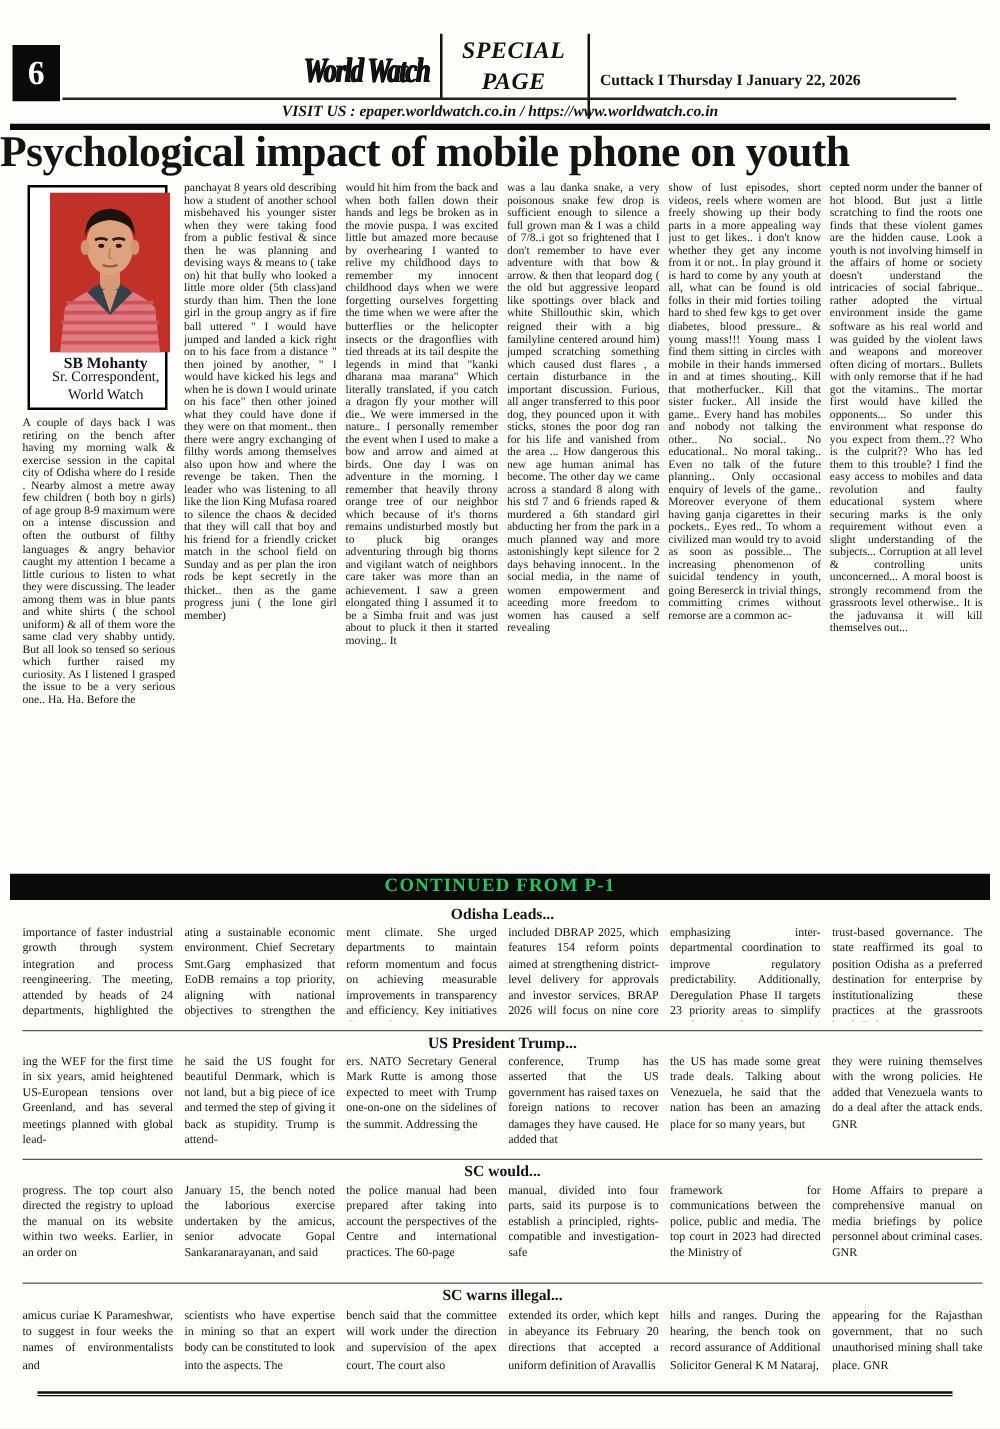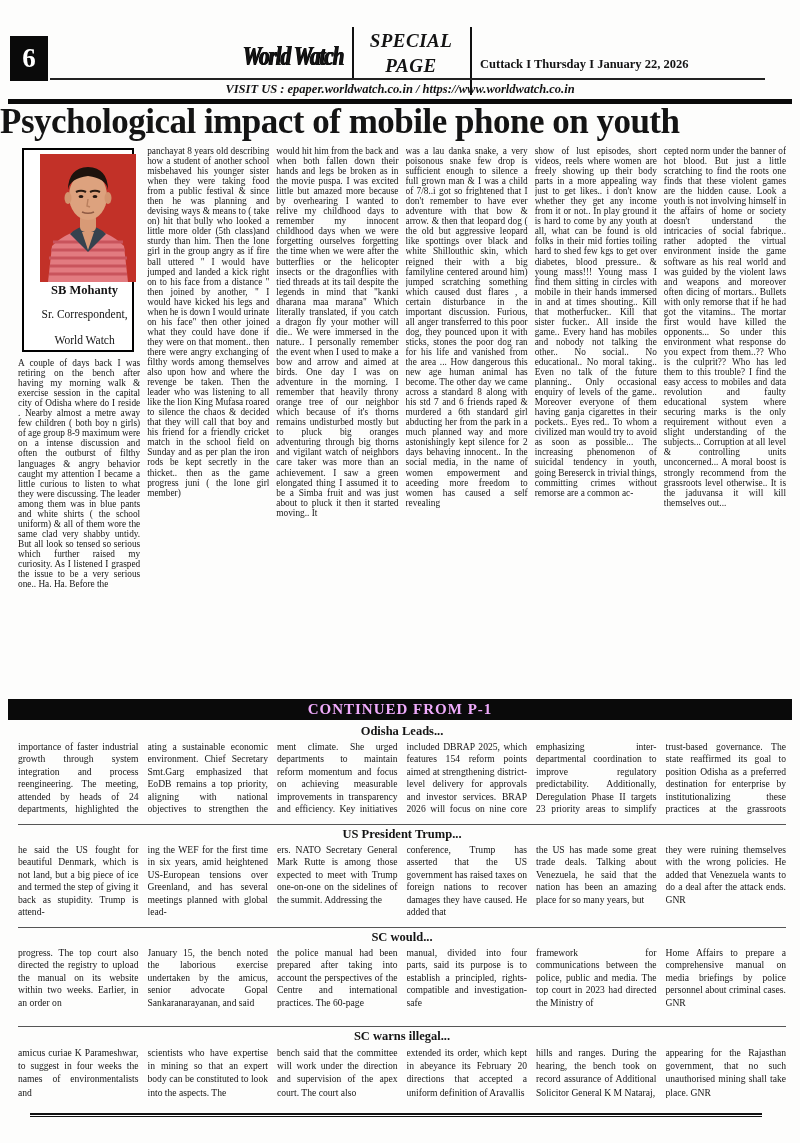--- a/index.html
+++ b/index.html
@@ -49,25 +49,25 @@
     position:absolute; left:18px; right:14px; top:146px; height:552px;
     display:flex; gap:7px;
   }
   .col { flex:1 1 0; font-size:9.3px; line-height:10.05px; text-align:justify; overflow:hidden; }
   .photo-frame {
     border:2px solid #000; margin:2px 6px 6px 4px; padding:4px 3px 3px 16px;
     text-align:center; background:#fff;
   }
   .photo-frame svg { display:block; margin:0 auto; }
   .cap-name { font-weight:bold; font-size:12.5px; margin-top:3px; }
-  .cap-role, .cap-org { font-size:11.5px; line-height:14px;margin-top:12px; }
+  .cap-role, .cap-org { font-size:11.5px; line-height:14px; }
   
   .banner {
     position:absolute; left:8px; right:8px; top:699px; height:21px;
-    background:#0a0a0a; color:#f0abfc; text-align:center;
+    background:#0a0a0a; color:#22c55e; text-align:center;
     font-weight:bold; font-size:15px; line-height:21px; letter-spacing:1px;
   }
   
   .sections { position:absolute; left:18px; right:14px; top:724px; }
   .section + .section { border-top:1px solid #555; padding-top:2px; }
   .sect-title { text-align:center; font-weight:bold; font-size:12.5px; line-height:14px; margin-bottom:3px; }
   .sect-cols { display:flex; gap:9px; margin-bottom:7px; }
   .scol { flex:1 1 0; font-size:9.6px; line-height:12.4px; text-align:justify; overflow:hidden; }
   .s1 .scol, .s2 .scol { height:76px; }
   .s3 .scol { height:72px; }
@@ -158,22 +158,22 @@
         <div class="scol">ment climate. She urged departments to maintain reform momentum and focus on achieving measurable improvements in transparency and efficiency. Key initiatives discussed</div>
         <div class="scol">included DBRAP 2025, which features 154 reform points aimed at strengthening district-level delivery for approvals and investor services. BRAP 2026 will focus on nine core areas,</div>
         <div class="scol">emphasizing inter-departmental coordination to improve regulatory predictability. Additionally, Deregulation Phase II targets 23 priority areas to simplify regulations and promote</div>
         <div class="scol">trust-based governance. The state reaffirmed its goal to position Odisha as a preferred destination for enterprise by institutionalizing these practices at the grassroots level. Tathya</div>
       </div>
     </div>
 
     <div class="section s2">
       <div class="sect-title">US President Trump...</div>
       <div class="sect-cols">
+        <div class="scol">ing the WEF for the first time in six years, amid heightened US-European tensions over Greenland, and has several meetings planned with global lead-</div>
         <div class="scol">he said the US fought for beautiful Denmark, which is not land, but a big piece of ice and termed the step of giving it back as stupidity. Trump is attend-</div>
-        <div class="scol">ing the WEF for the first time in six years, amid heightened US-European tensions over Greenland, and has several meetings planned with global lead-</div>
         <div class="scol">ers. NATO Secretary General Mark Rutte is among those expected to meet with Trump one-on-one on the sidelines of the summit.  Addressing the</div>
         <div class="scol">conference, Trump has asserted that the US government has raised taxes on foreign nations to recover damages they have caused. He added that</div>
         <div class="scol">the US has made some great trade deals.  Talking about Venezuela, he said that the nation has been an amazing place for so many years, but</div>
         <div class="scol">they were ruining themselves with the wrong policies. He added that Venezuela wants to do a deal after the attack ends. GNR</div>
       </div>
     </div>
 
     <div class="section s3">
       <div class="sect-title">SC would...</div>
       <div class="sect-cols">

